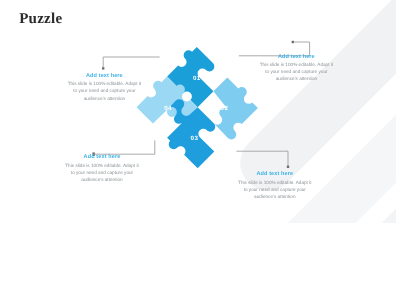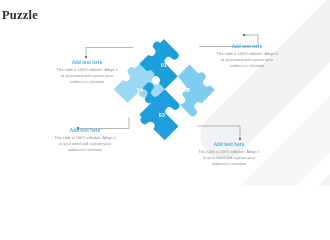--- a/index.html
+++ b/index.html
@@ -52,21 +52,21 @@
     height: 260px;
     right: -40px;
     top: 40px;
     transform: rotate(45deg);
     background: #f3f4f5;
   }
 
   
   #title {
     position: absolute;
-    left: 2px;
+    left: 16px;
     top: 8px;
     font-family: "Liberation Serif", serif;
     font-weight: bold;
     font-size: 12.5px;
     color: #2b2b2b;
     letter-spacing: 0.2px;
   }
 
   
   #puzzle {

